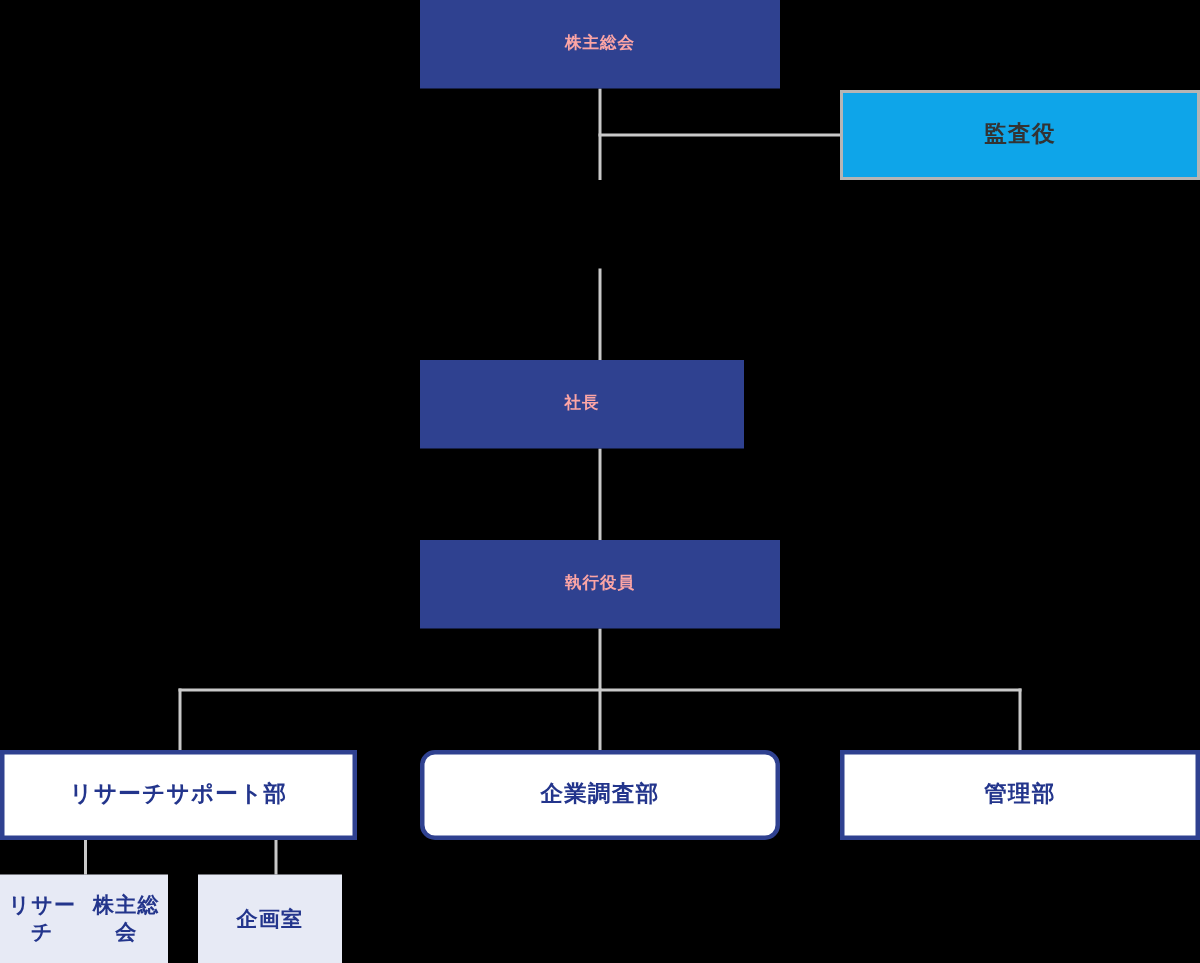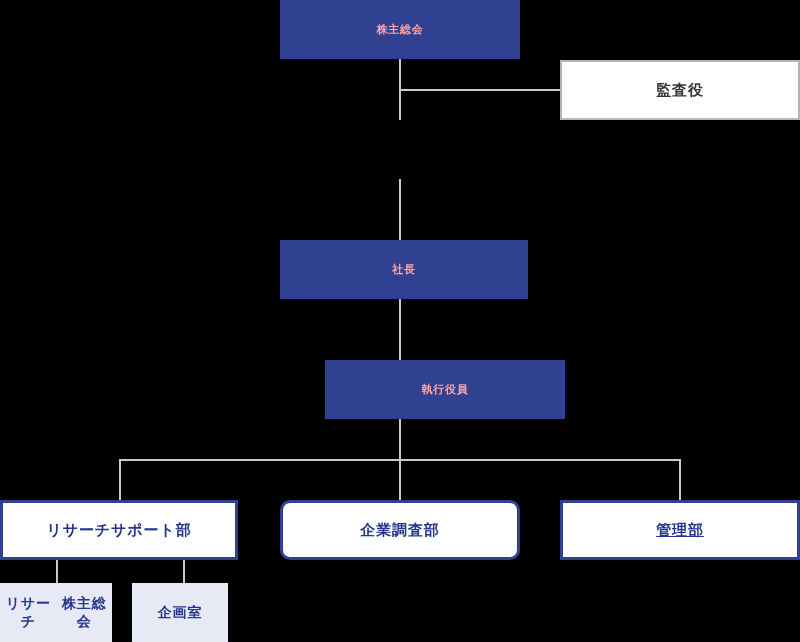--- a/index.html
+++ b/index.html
@@ -42,21 +42,21 @@
 
   
   .box--filled {
     background: #2f4190;
     color: #fca5a5;
     font-size: 11px;
   }
 
   
   .box--outline-gray {
-    background: #ffffff;
+    background: #0ea5e9;
     color: #333333;
     border: 2px solid #b5b5b5;
     font-size: 15px;
   }
 
   
   .box--outline-blue {
     background: #ffffff;
     color: #23358c;
     border: 3px solid #2f4190;
@@ -91,29 +91,29 @@
   <div class="line line-v" style="left:679px; top:459px; height:41px;"></div>
 
   <div class="line line-v" style="left:56px; top:560px; height:23px;"></div>
   <div class="line line-v" style="left:183px; top:560px; height:23px;"></div>
 
   <div class="box box--filled" style="left:280px; top:0px; width:240px; height:59px;">株主総会</div>
 
   <div class="box box--outline-gray" style="left:560px; top:60px; width:240px; height:60px;">監査役</div>
 
 
-  <div class="box box--filled" style="left:280px; top:240px; width:248px; height:59px;">社長</div>
+  <div class="box box--filled" style="left:280px; top:240px; width:216px; height:59px;">社長</div>
 
-  <div class="box box--filled" style="left:280px; top:360px; width:240px; height:59px;margin-left:45px;">執行役員</div>
+  <div class="box box--filled" style="left:280px; top:360px; width:240px; height:59px;">執行役員</div>
 
   <div class="box box--outline-blue" style="left:0px; top:500px; width:238px; height:60px;">リサーチサポート部</div>
 
   <div class="box box--outline-blue" style="left:280px; top:500px; width:240px; height:60px;border-radius:10px;">企業調査部</div>
 
-  <div class="box box--outline-blue" style="left:560px; top:500px; width:240px; height:60px;text-decoration:underline;">管理部</div>
+  <div class="box box--outline-blue" style="left:560px; top:500px; width:240px; height:60px;">管理部</div>
 
   <div class="box box--tint" style="left:0px; top:583px; width:112px; height:59px; flex-direction:row;">
     <span>リサーチ</span>
     <span>株主総会</span>
   </div>
 
   <div class="box box--tint" style="left:132px; top:583px; width:96px; height:59px;">企画室</div>
 
 </div>
 

